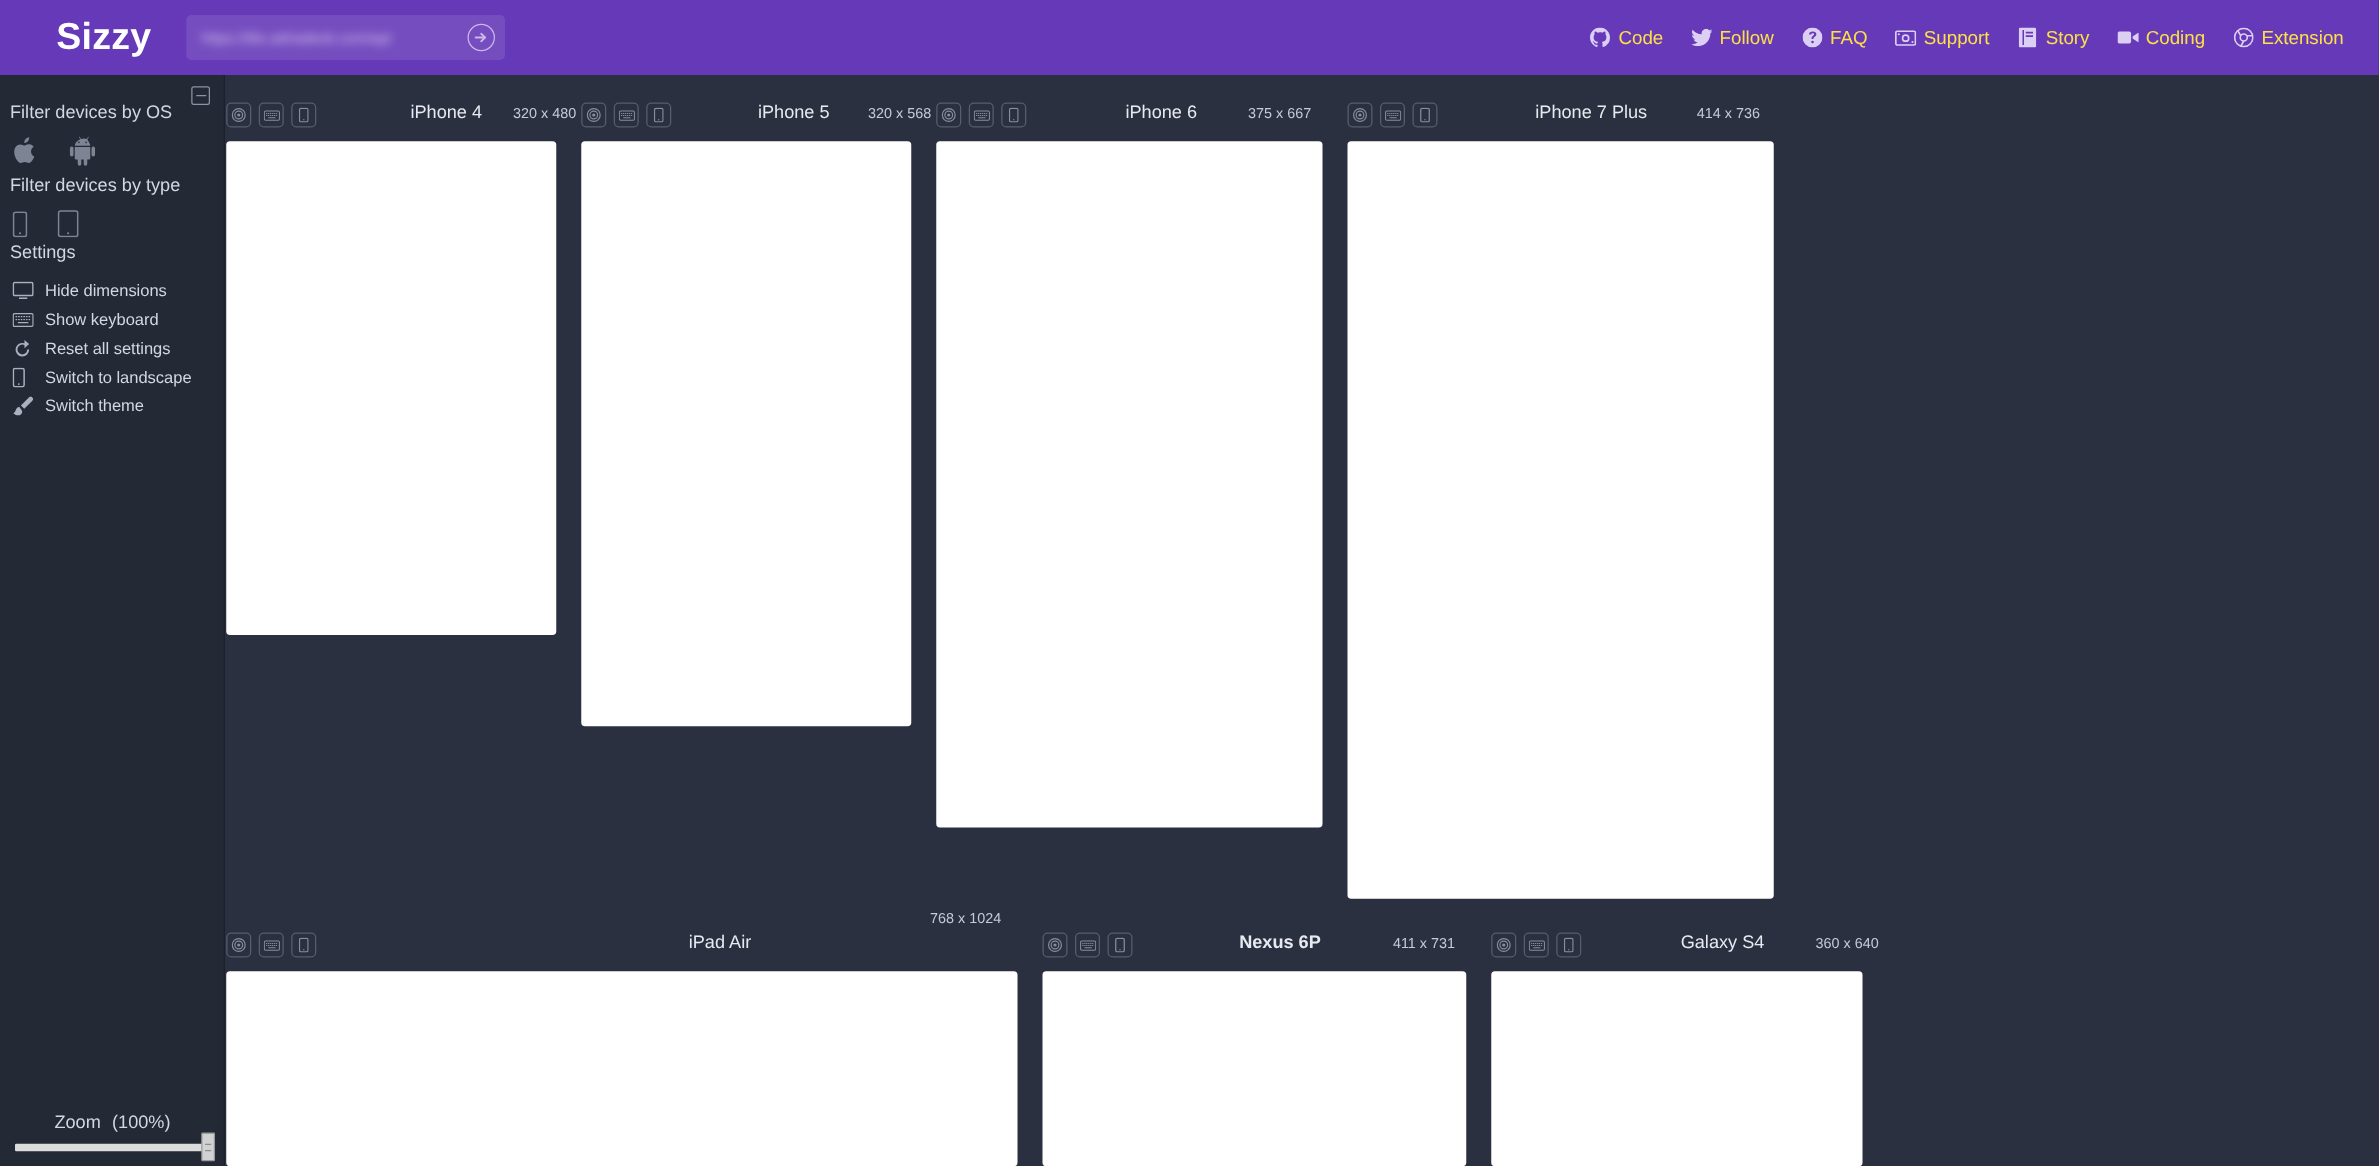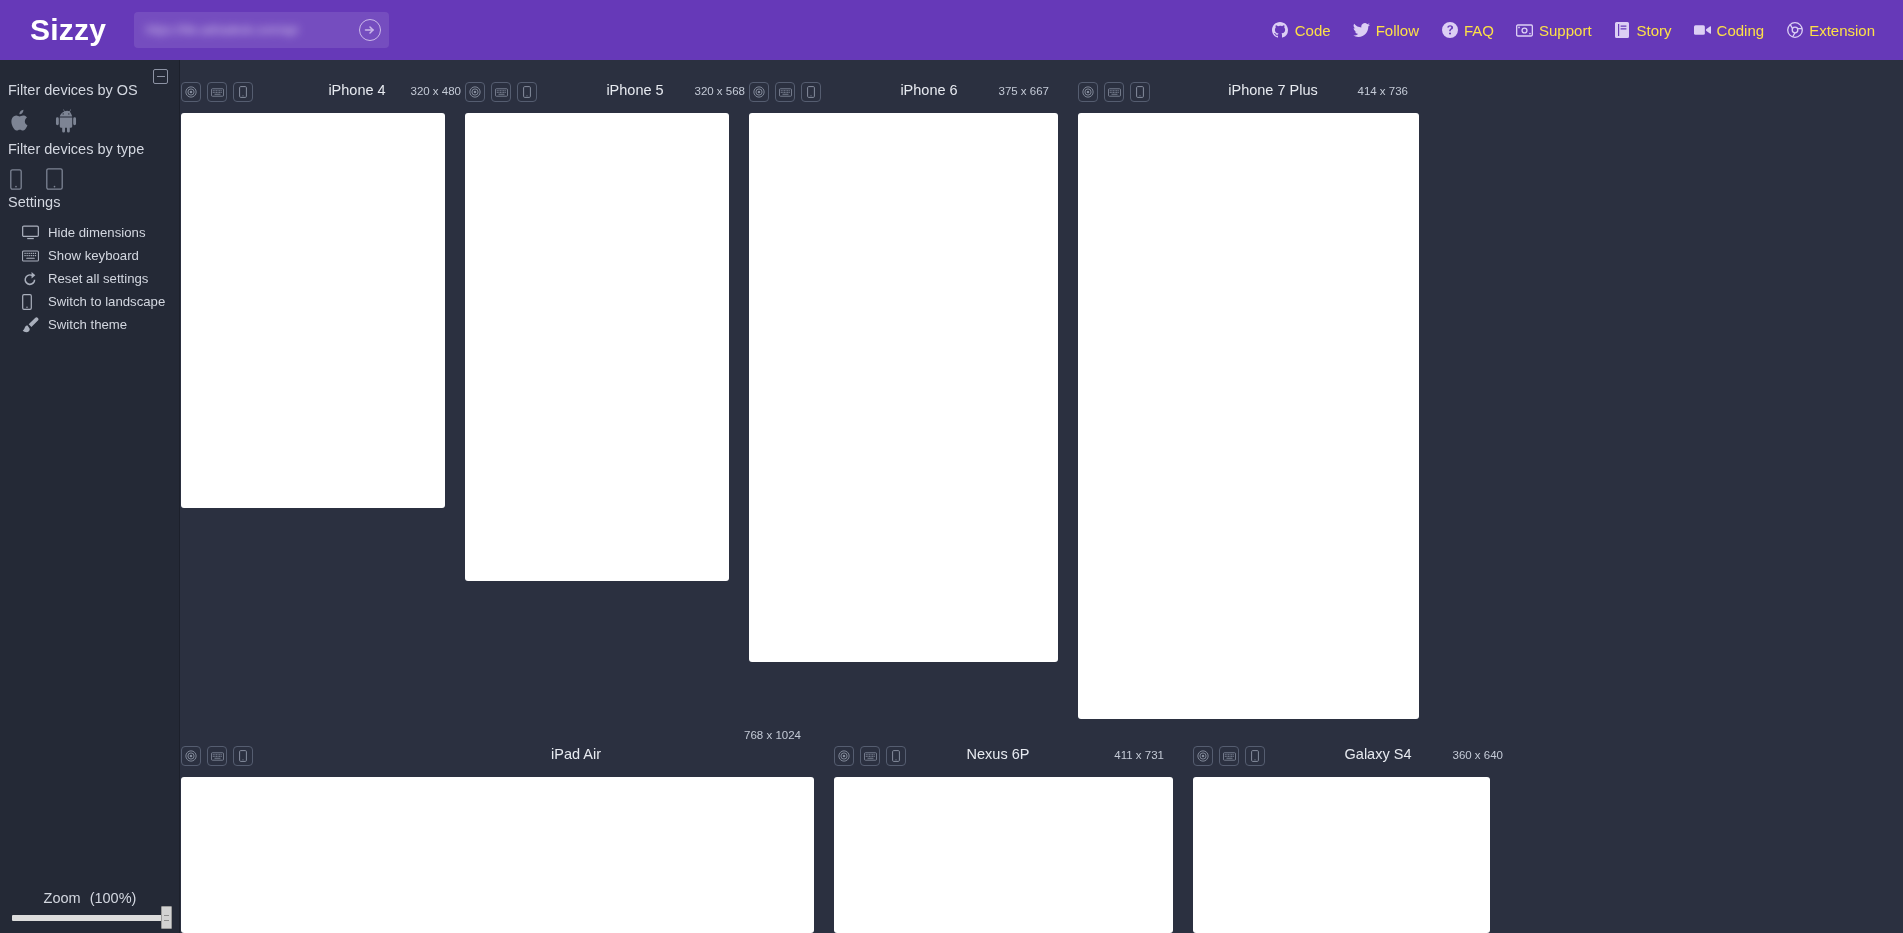--- a/index.html
+++ b/index.html
@@ -12,21 +12,21 @@
   }
 
   
   #topbar {
     position: absolute; top: 0; left: 0;
     width: 1903px; height: 60px;
     background: #6639b8;
     display: flex; align-items: center;
   }
   #brand {
-    margin-left: 30px;
+    margin-left: 45px;
     font-size: 30px; font-weight: bold; color: #ffffff;
     letter-spacing: 0.2px;
     line-height: 1;
   }
   #urlbar {
     margin-left: 28px;
     width: 255px; height: 36px;
     background: rgba(255,255,255,0.10);
     border-radius: 4px;
     display: flex; align-items: center;
@@ -88,21 +88,21 @@
   .os-ico { color: #7d8494; cursor: pointer; display:flex; }
 
   #sec-type { position: absolute; top: 81px; left: 0; }
   #type-icons { position: absolute; top: 108px; left: 10px; display: flex; gap: 24px; align-items: center; }
   .type-ico { color: #7d8494; cursor: pointer; display:flex; }
 
   #sec-settings { position: absolute; top: 134px; left: 0; }
   #settings-list { position: absolute; top: 161px; left: 10px; width: 170px; }
   .set-row {
     display: flex; align-items: center;
-    height: 23px; cursor: pointer; gap: 0; margin-left: 12px;
+    height: 23px; cursor: pointer; gap: 0;
   }
   .set-ico {
     width: 26px; flex: 0 0 26px;
     color: #aab0bd; display: flex; align-items: center;
   }
   .set-label { color: #d3d7e0; font-size: 13.2px; white-space: nowrap; }
 
   #zoom-wrap { position: absolute; left: 0; bottom: 12px; width: 180px; }
   #zoom-label {
     text-align: center; color: #d3d7e0; font-size: 14.5px;
@@ -523,21 +523,21 @@
         <div class="dev-btn">
           <span style="display: flex;">
             <svg width="8" height="12" viewBox="0 0 8 12" fill="none" stroke="currentColor" stroke-width="1">
               <rect x="0.6" y="0.6" width="6.8" height="10.8" rx="1.1"></rect>
               <circle cx="4" cy="9.7" r="0.55" fill="currentColor" stroke="none"></circle>
             </svg>
           </span>
         </div>
       </div>
     </div>
-    <div class="dev-name" style="left: 682px; top: 686px; width: 270px;">Nexus 6P</div>
+    <div class="dev-name" style="left: 708px; top: 686px; width: 270px; font-weight: bold;">Nexus 6P</div>
     <div class="dev-dims" style="left: 908px; top: 689px; width: 75px;">411 x 731</div>
     <div class="screen" style="left: 653px; top: 717px; width: 339px; height: 156px;"></div>
     <div class="dev-head" style="left: 1012px; top: 682px;">
       <div class="dev-btns">
         <div class="dev-btn">
           <span style="display: flex;">
             <svg width="12" height="12" viewBox="0 0 14 14" fill="none" stroke="currentColor" stroke-width="1.1">
               <circle cx="7" cy="7" r="6"></circle>
               <circle cx="7" cy="7" r="3.6"></circle>
               <circle cx="7" cy="7" r="1.5" fill="currentColor" stroke="none"></circle>

